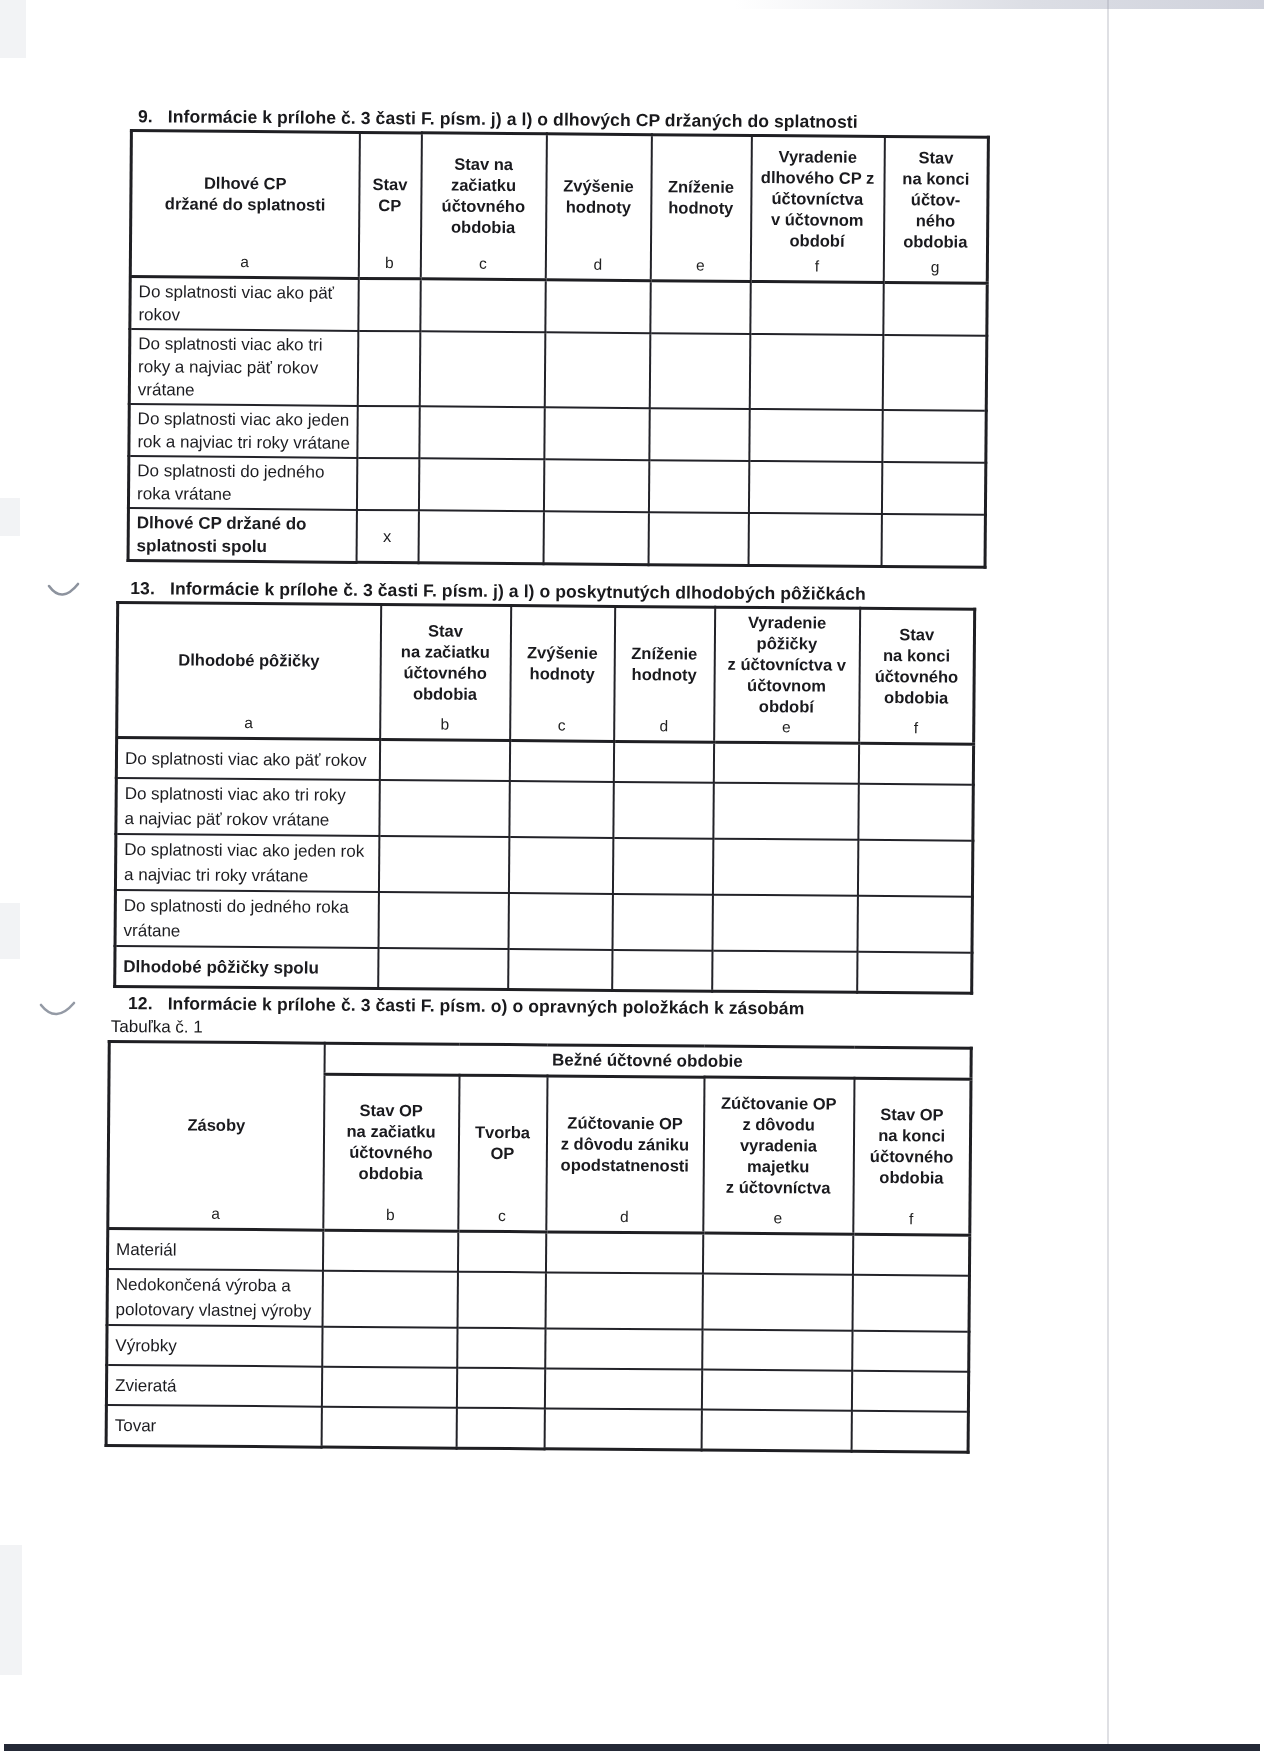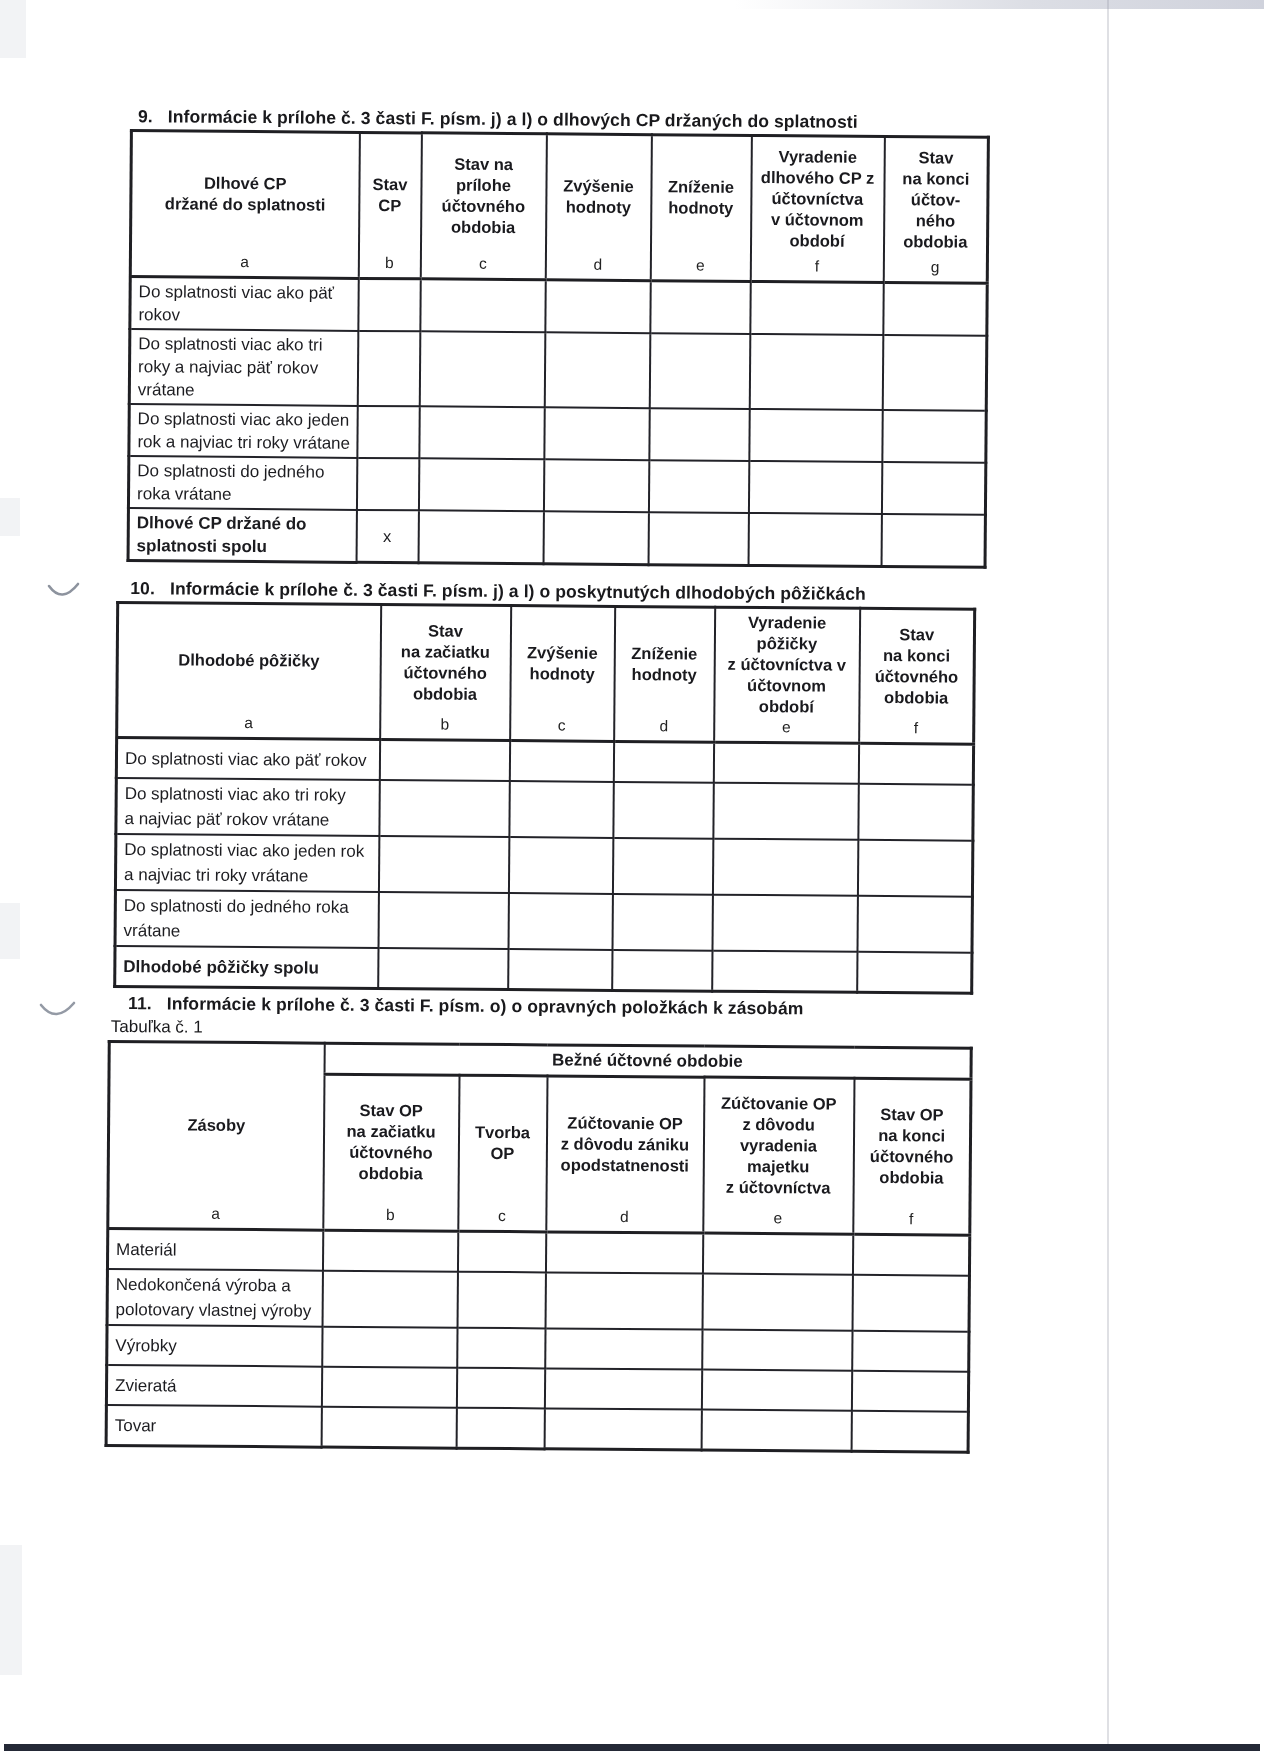--- a/index.html
+++ b/index.html
@@ -85,21 +85,21 @@
               <th class="hcell" style="height: 143px;">
                 <div class="hwrap">
                   <div class="htxt">Stav
 CP</div>
                   <div class="hletter">b</div>
                 </div>
               </th>
               <th class="hcell" style="height: 143px;">
                 <div class="hwrap">
                   <div class="htxt">Stav na
-prílohe
+začiatku
 účtovného
 obdobia</div>
                   <div class="hletter">c</div>
                 </div>
               </th>
               <th class="hcell" style="height: 143px;">
                 <div class="hwrap">
                   <div class="htxt">Zvýšenie
 hodnoty</div>
                   <div class="hletter">d</div>
@@ -185,21 +185,21 @@
               <td class="cell" style="height: 44px;"></td>
               <td class="cell" style="height: 44px;"></td>
               <td class="cell" style="height: 44px;"></td>
             </tr>
           </tbody>
         </table>
       </div>
   </section>
 
   <section class="sec" id="sec-1">
-    <h2 class="heading"><span class="num">10.</span><span>Informácie k prílohe č. 3 časti F. písm. j) a l) o poskytnutých dlhodobých pôžičkách</span></h2>
+    <h2 class="heading"><span class="num">13.</span><span>Informácie k prílohe č. 3 časti F. písm. j) a l) o poskytnutých dlhodobých pôžičkách</span></h2>
     <div class="tbl-slot">
         <table class="scan-table t1">
           <colgroup>
             <col style="width: 263px;">
             <col style="width: 130px;">
             <col style="width: 104px;">
             <col style="width: 100px;">
             <col style="width: 145px;">
             <col style="width: 115px;">
           </colgroup>
@@ -298,21 +298,21 @@
               <td class="cell" style="height: 36px;"></td>
               <td class="cell" style="height: 36px;"></td>
               <td class="cell" style="height: 36px;"></td>
             </tr>
           </tbody>
         </table>
       </div>
   </section>
 
   <section class="sec" id="sec-2">
-    <h2 class="heading"><span class="num">11.</span><span>Informácie k prílohe č. 3  časti F. písm. o) o opravných položkách k zásobám</span></h2>
+    <h2 class="heading"><span class="num">12.</span><span>Informácie k prílohe č. 3  časti F. písm. o) o opravných položkách k zásobám</span></h2>
     <div class="subtitle">Tabuľka č. 1</div>
     <div class="tbl-slot">
         <table class="scan-table t2">
           <colgroup>
             <col style="width: 215px;">
             <col style="width: 135px;">
             <col style="width: 88px;">
             <col style="width: 157px;">
             <col style="width: 150px;">
             <col style="width: 117px;">

